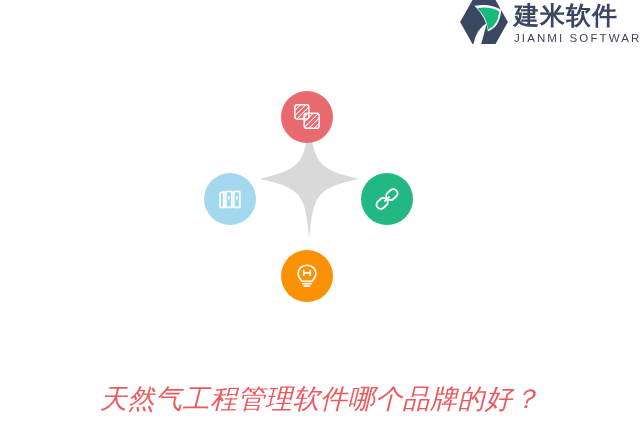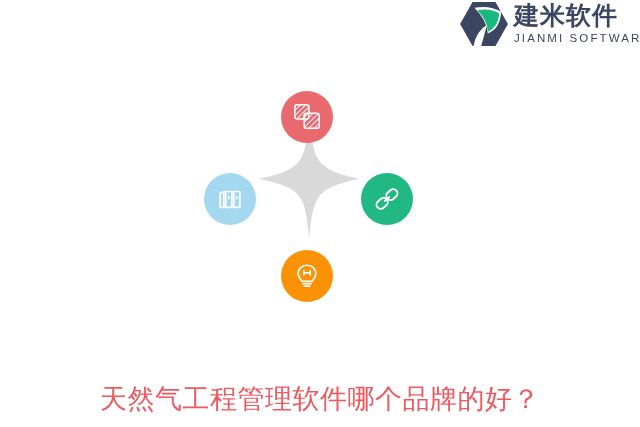--- a/index.html
+++ b/index.html
@@ -17,21 +17,20 @@
   }
 
   
   .brand-logo {
     position: absolute;
     top: 0px;
     left: 460px;
     width: 180px;
     height: 48px;
     display: flex;
-    align-items: center;
   }
   .brand-mark {
     width: 48px;
     height: 44px;
     flex: 0 0 auto;
     margin-right: 6px;
   }
   .brand-text {
     display: flex;
     flex-direction: column;
@@ -103,21 +102,21 @@
     top: 306px;
     width: 640px;
     text-align: center;
     color: #ec5a5f;
     font-size: 27px;
     line-height: 37px;
     font-family: "DejaVu Sans", "Liberation Sans", sans-serif;
     letter-spacing: 0.5px;
     white-space: pre;
   }
-  .headline-line { display: block; }
+  .headline-line { display: block; font-style: italic; }
 </style>
 </head>
 <body>
 
 <div class="brand-logo">
   <span class="brand-mark">
     <svg viewBox="0 0 100 92" width="48" height="44" xmlns="http://www.w3.org/2000/svg">
       <path d="M26 0 L74 0 L100 46 L74 92 L26 92 L0 46 Z" fill="#3b4761"></path>
       <path d="M30 12 Q62 6 86 20 Q84 56 58 66 Q56 38 30 12 Z" fill="#ffffff"></path>
       <path d="M36 17 Q64 13 82 24 Q79 54 58 62 Q57 37 36 17 Z" fill="#18b97e"></path>

